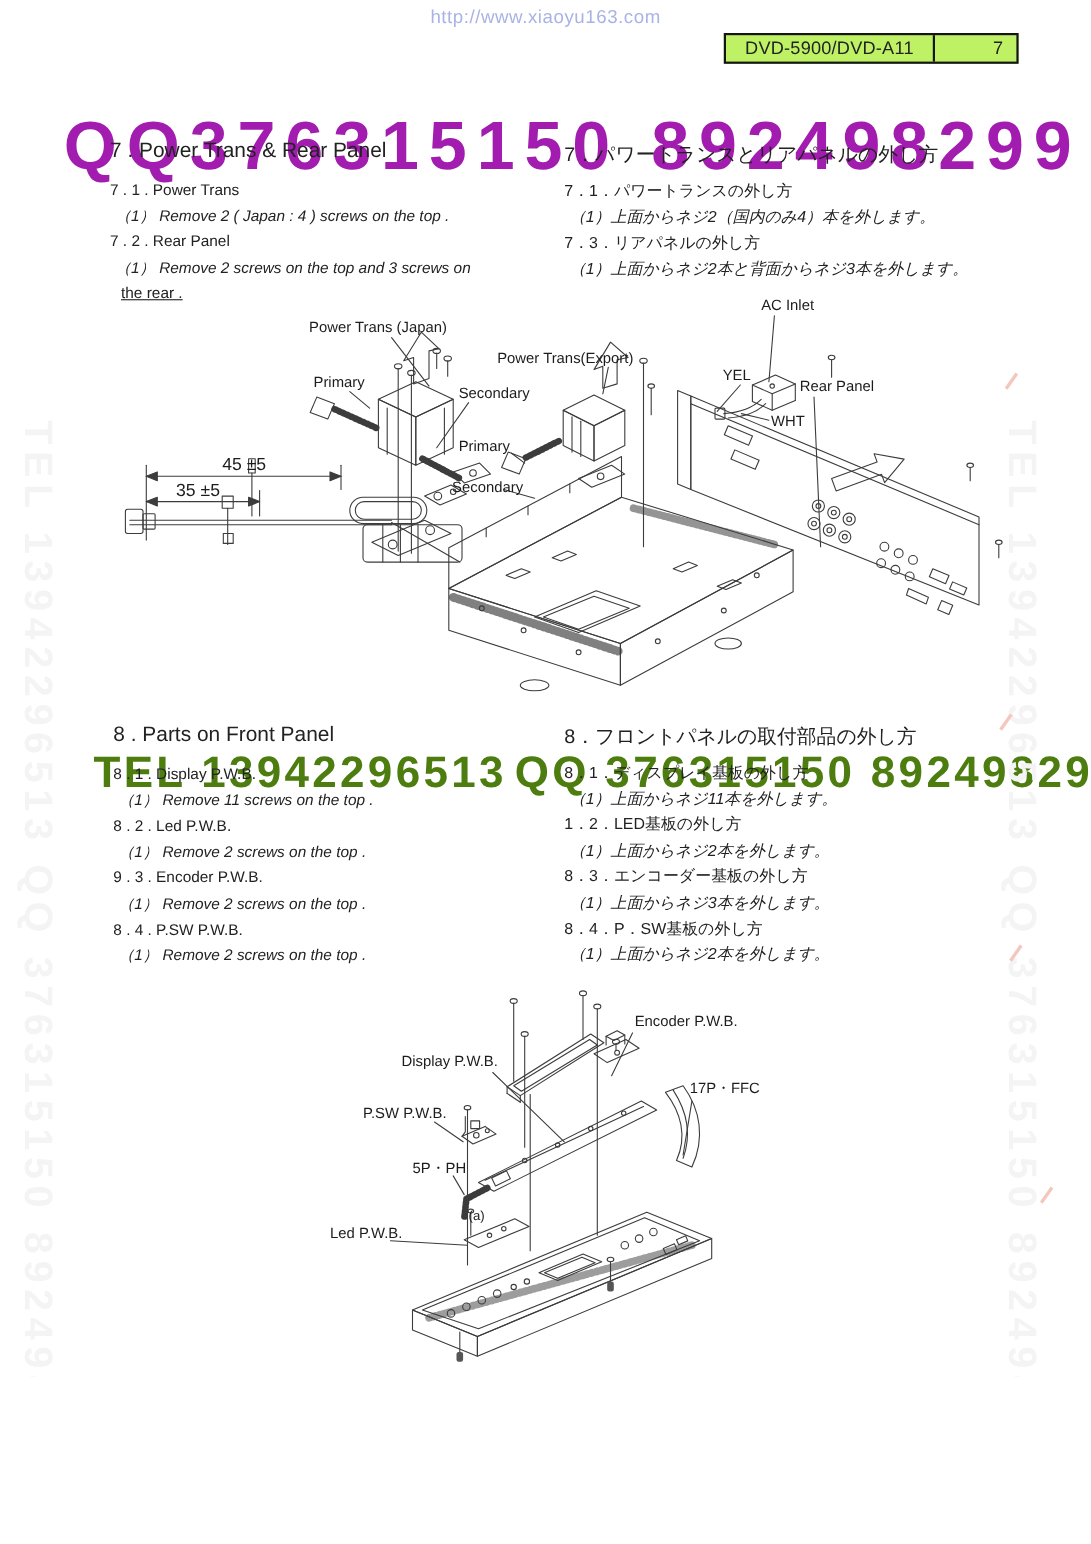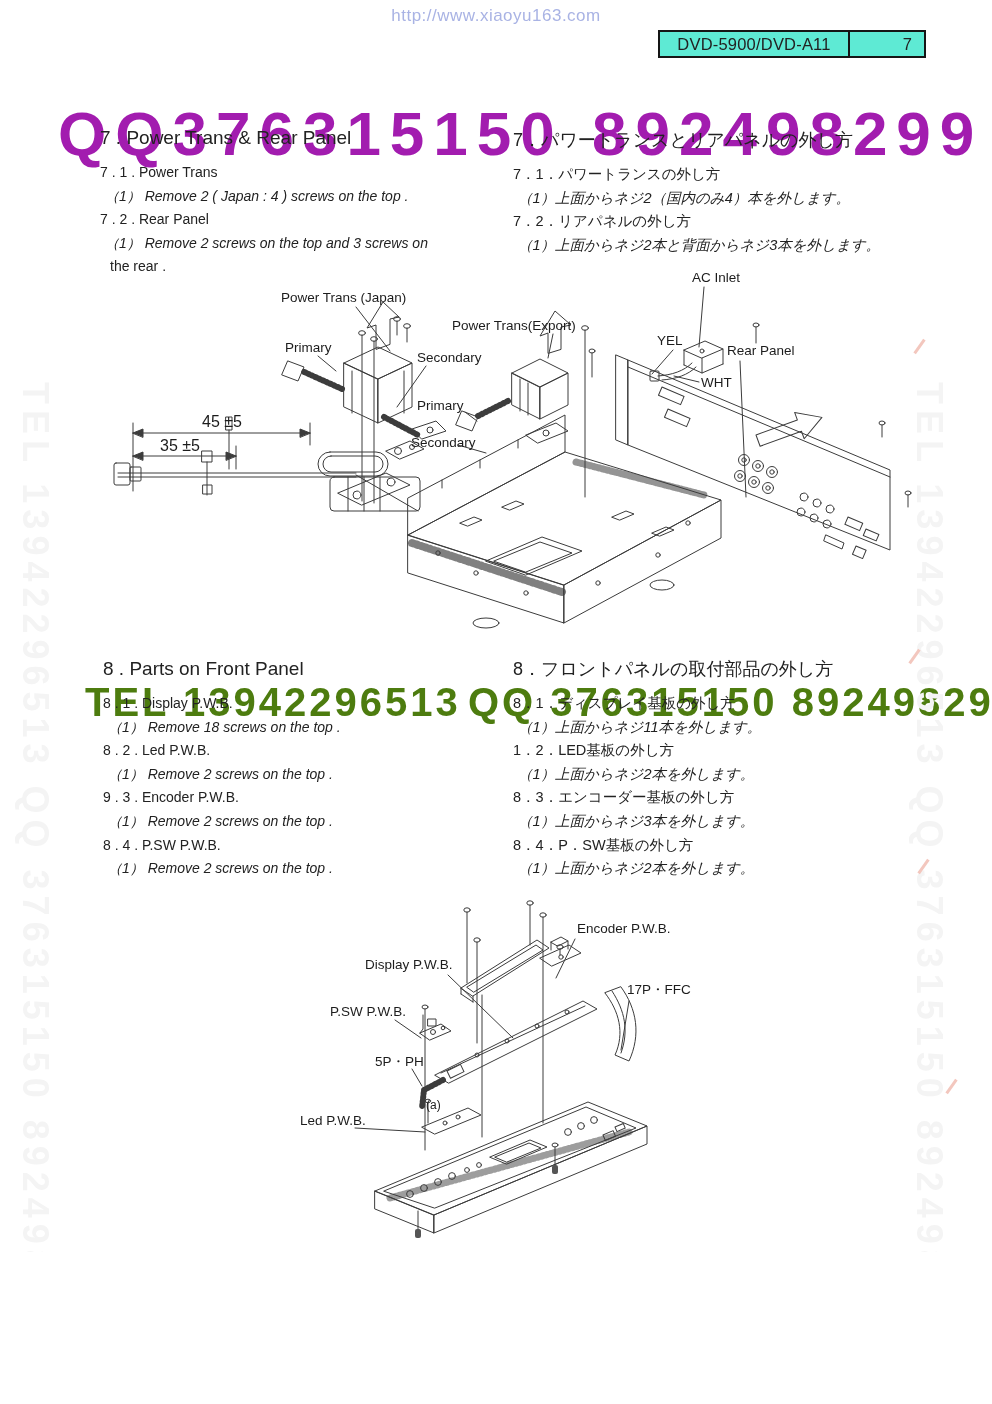--- a/index.html
+++ b/index.html
@@ -5,21 +5,21 @@
   html,body{margin:0;padding:0;background:#ffffff;}
   .page{position:relative;width:992px;height:1252px;background:#fff;overflow:hidden;
         font-family:"Liberation Sans",sans-serif;color:#222;}
   
   .wm-url{position:absolute;left:0;width:100%;text-align:center;font-size:17px;
           color:#a9b3e4;letter-spacing:0.5px;}
   .url-top{top:6px;}
   .url-bottom{top:1380px;}
   
   .header-box{position:absolute;left:658px;top:30px;width:268px;height:28px;
-              border:2px solid #151515;box-sizing:border-box;display:flex;background:#5eead4;}
+              border:2px solid #151515;box-sizing:border-box;display:flex;background:#bef264;}
   .hb-model{flex:1;border-right:2px solid #151515;display:flex;align-items:center;
             justify-content:center;font-size:16.5px;letter-spacing:0.2px;}
   .hb-page{width:74px;display:flex;align-items:center;justify-content:flex-end;
            padding-right:12px;font-size:16.5px;box-sizing:border-box;}
   
   .wm{position:absolute;font-weight:bold;white-space:nowrap;pointer-events:none;}
   .wm-row1{top:98px;font-size:62px;letter-spacing:9px;color:#a21caf;}
   .wm-row1-left{left:58px;}
   .wm-row1-right{left:592px;}
   .wm-row2{top:680px;font-size:40px;letter-spacing:3px;color:#4d7c0f;}
@@ -33,21 +33,21 @@
   .wm-side-right{left:908px;}
   .pink-tick{position:absolute;width:3px;height:17px;background:#f3c7be;
              transform:rotate(35deg);}
   
   .sec{position:absolute;}
   .sec .hd{font-size:19px;line-height:24px;margin:13px 0 11px 0;white-space:nowrap;}
   .sec .ln{font-size:14px;line-height:23.6px;white-space:nowrap;}
   .sec.ja .hd{font-size:18px;}
   .sec.ja .ln{font-size:14.5px;}
   .ln.item{padding-left:5px;font-style:italic;}
-  .ln.cont{padding-left:10px;}
+  .ln.cont{padding-left:10px;text-decoration:underline;}
   .sec7en{left:100px;top:113px;}
   .sec7ja{left:513px;top:115px;}
   .sec8en{left:103px;top:644px;}
   .sec8ja{left:513px;top:644px;}
   
   .diagram{position:absolute;}
   .d1{left:56px;top:255px;}
   .d2{left:285px;top:895px;}
   svg{display:block;}
   svg text{font-family:"Liberation Sans",sans-serif;font-size:13.5px;fill:#1c1c1c;}
@@ -87,21 +87,21 @@
     <div class="ln item">（1）  Remove 2 ( Japan : 4 ) screws on the top .</div>
     <div class="ln">7 . 2 . Rear Panel</div>
     <div class="ln item">（1）  Remove 2 screws on the top and 3 screws on</div>
     <div class="ln cont">the rear .</div>
   </div>
 
   <div class="sec ja sec7ja">
     <div class="hd">7．パワートランスとリアパネルの外し方</div>
     <div class="ln">7．1．パワートランスの外し方</div>
     <div class="ln item">（1）上面からネジ2（国内のみ4）本を外します。</div>
-    <div class="ln">7．2．リアパネルの外し方</div>
+    <div class="ln">7．3．リアパネルの外し方</div>
     <div class="ln item">（1）上面からネジ2本と背面からネジ3本を外します。</div>
   </div>
 
   <div class="diagram d1">
   <svg width="880" height="392" viewBox="0 0 880 392">
     <g stroke="#3c3c3c" stroke-width="1" fill="none" stroke-linejoin="round" stroke-linecap="round">
 
       <g>
         <line x1="77" y1="178" x2="254" y2="178"></line>
         <polygon points="77,178 87,174 87,182" fill="#3c3c3c"></polygon>
@@ -307,21 +307,21 @@
     <text x="361" y="155">Primary</text>
     <text x="355" y="192">Secondary</text>
     <text x="166" y="172" class="dim" text-anchor="middle">45 ±5</text>
     <text x="124" y="196" class="dim" text-anchor="middle">35 ±5</text>
   </svg>
   </div>
 
   <div class="sec sec8en">
     <div class="hd">8 .   Parts on Front Panel</div>
     <div class="ln">8 . 1 . Display P.W.B.</div>
-    <div class="ln item">（1）  Remove 18 screws on the top .</div>
+    <div class="ln item">（1）  Remove 11 screws on the top .</div>
     <div class="ln">8 . 2 . Led P.W.B.</div>
     <div class="ln item">（1）  Remove 2 screws on the top .</div>
     <div class="ln">9 . 3 . Encoder P.W.B.</div>
     <div class="ln item">（1）  Remove 2  screws on the top .</div>
     <div class="ln">8 . 4 . P.SW P.W.B.</div>
     <div class="ln item">（1）  Remove 2 screws on the top .</div>
   </div>
 
   <div class="sec ja sec8ja">
     <div class="hd">8．フロントパネルの取付部品の外し方</div>

